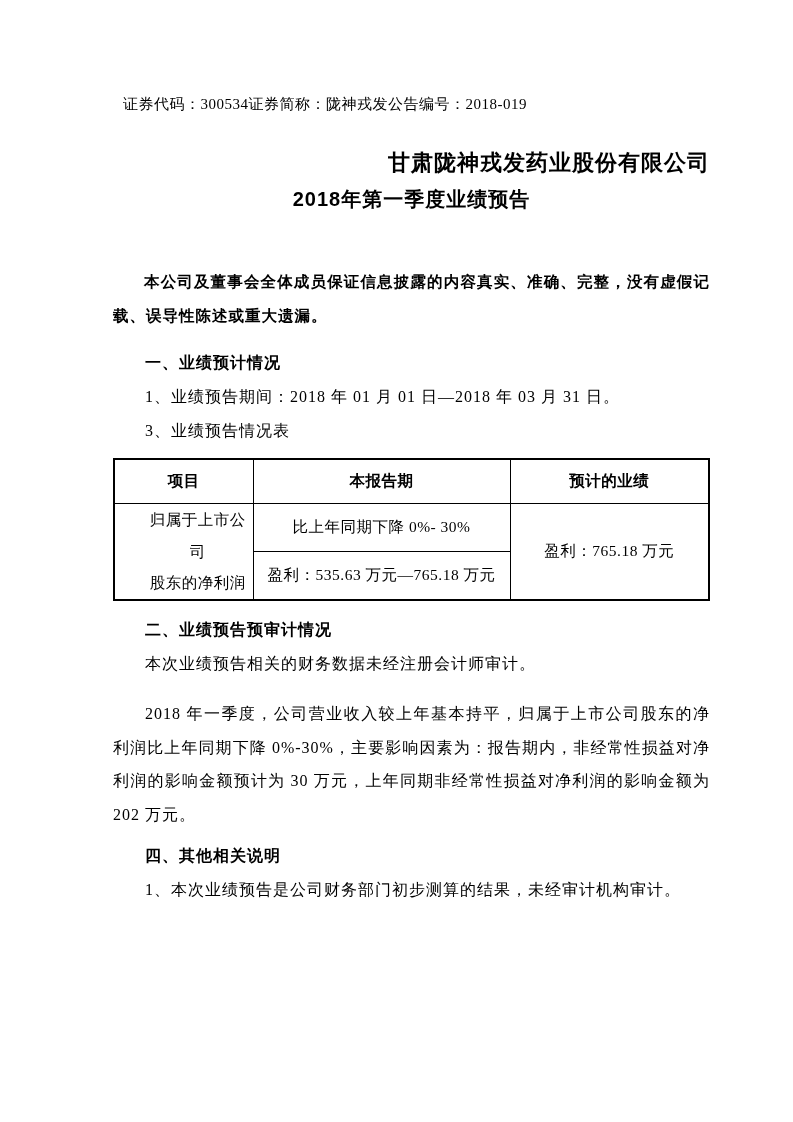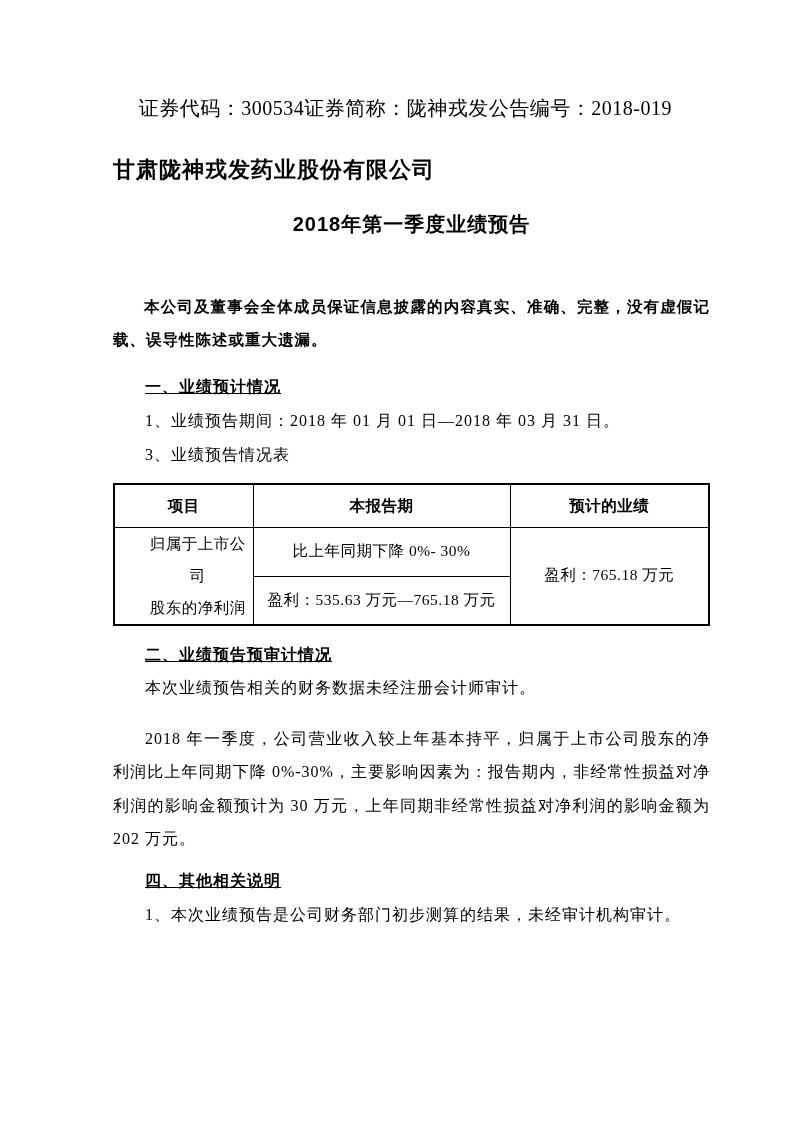--- a/index.html
+++ b/index.html
@@ -14,38 +14,38 @@
     font-size: 16px;
     letter-spacing: 1px;
     overflow: hidden;
     position: relative;
   }
   .content {
     padding: 93px 83px 0 113px; 
   }
   .doc-header {
     display: flex;
-    justify-content: flex-end;
-    font-size: 20px;
+    justify-content: flex-start;
+    font-size: 15px;
     line-height: 1.5;
     padding-left: 10px;
     padding-right: 38px;
     letter-spacing: 0.5px;
   }
   .doc-title {
     margin-top: 32px;
-    text-align: left;
+    text-align: right;
     font-family: "Liberation Sans", "DejaVu Sans", sans-serif;
     font-weight: bold;
     font-size: 22px;
     line-height: 1.4;
     letter-spacing: 1px;
   }
   .doc-subtitle {
-    margin-top: 24px;
+    margin-top: 7px;
     text-align: center;
     font-family: "Liberation Sans", "DejaVu Sans", sans-serif;
     font-weight: bold;
     font-size: 20px;
     line-height: 1.4;
     letter-spacing: 1px;
   }
   .disclaimer {
     margin-top: 52px;
     font-family: "Liberation Sans", "DejaVu Sans", sans-serif;
@@ -55,21 +55,20 @@
     text-indent: 2em;
     text-align: justify;
   }
   .sec-heading {
     margin-top: 8px;
     font-family: "Liberation Sans", "DejaVu Sans", sans-serif;
     font-weight: bold;
     font-size: 16px;
     line-height: 2.1;
     text-indent: 2em;
-    text-decoration: underline;
   }
   .doc-item {
     font-size: 16px;
     line-height: 2.15;
     text-indent: 2em;
     white-space: nowrap;
   }
   .doc-para {
     font-size: 16px;
     line-height: 2.1;

